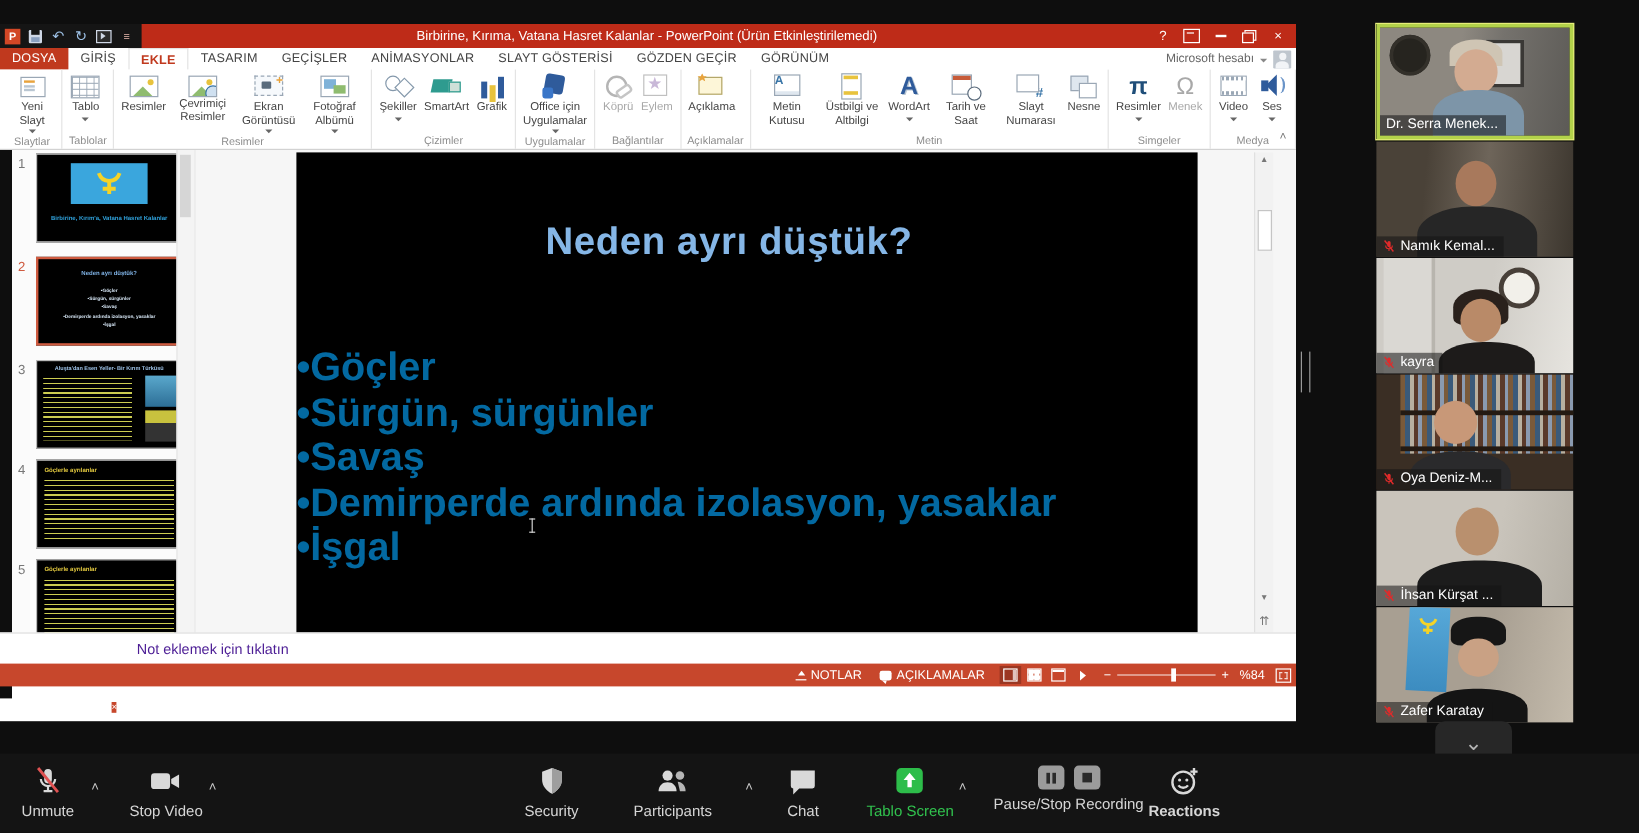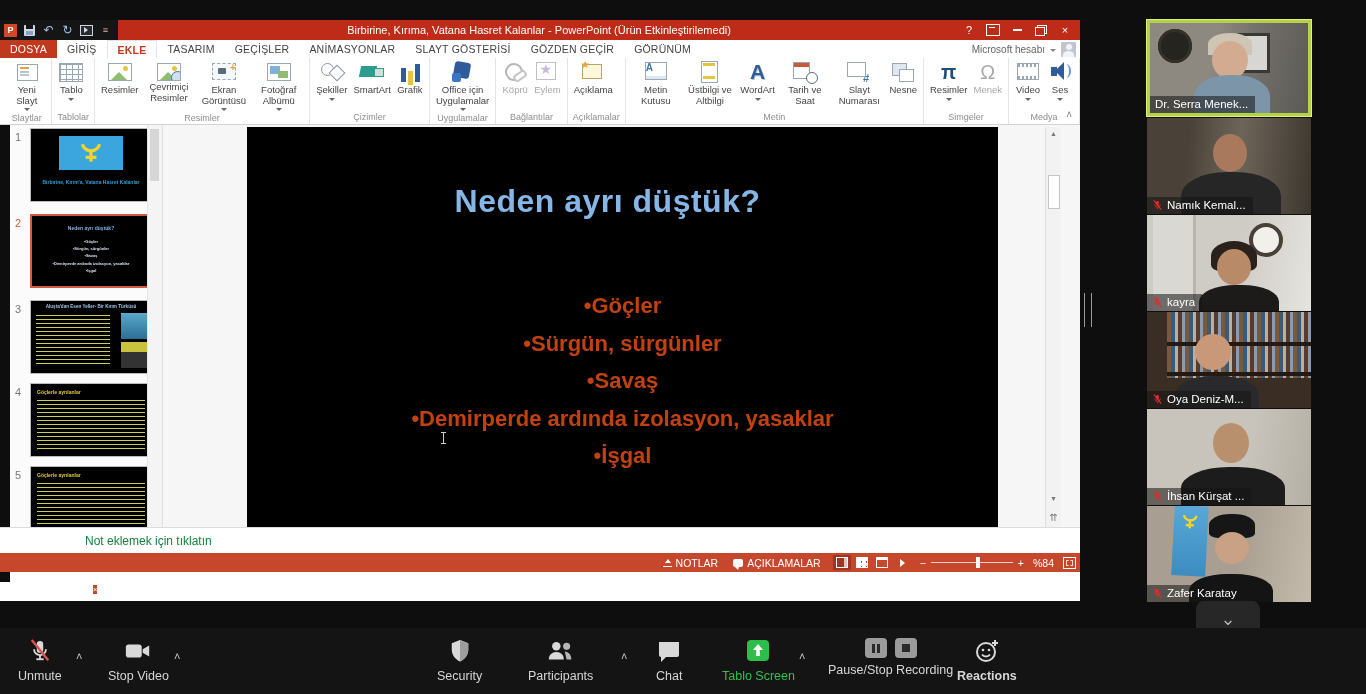--- a/index.html
+++ b/index.html
@@ -123,32 +123,32 @@
   .flines{position:absolute;background:repeating-linear-gradient(to bottom,rgba(216,216,85,.95) 0 1px,transparent 1px 4px);}
   .t3-img1{position:absolute;right:4px;top:12px;width:26px;height:26px;background:linear-gradient(#5aa8cc,#2c6e96);}
   .t3-img2{position:absolute;right:4px;top:41px;width:26px;height:26px;background:linear-gradient(#c8c23e 40%,#333 40%);}
   .tscroll{position:absolute;right:0;top:0;width:14px;height:431px;background:#f4f4f4;border-left:1px solid #e5e5e5;}
   .tscroll .tthumb{position:absolute;left:2px;top:4px;width:9px;height:52px;background:#d6d6d6;}
   .tscroll .tsbtn{position:absolute;left:0;width:14px;text-align:center;color:#888;font-size:7px;}
   .editor{position:absolute;left:163px;top:0;width:900px;height:431px;background:#f6f6f6;}
   .canvas{position:absolute;left:84px;top:2px;width:751px;height:422px;background:#000;}
   .slide-title{position:absolute;left:0;right:30px;top:56px;text-align:center;color:#85b6e6;
     font-size:32px;font-weight:bold;letter-spacing:.5px;}
-  .slide-bullets{position:absolute;left:0;right:0;top:160px;text-align:center;color:#c2410c;
-    font-size:22px;font-weight:bold;line-height:37.5px;}
+  .slide-bullets{position:absolute;left:0;right:0;top:160px;text-align:left;color:#0369a1;
+    font-size:33px;font-weight:bold;line-height:37.5px;}
   .ibeam{position:absolute;left:196px;top:305px;width:1px;height:12px;background:#cfcfcf;}
   .ibeam::before,.ibeam::after{content:"";position:absolute;left:-2px;width:5px;height:1px;background:#cfcfcf;}
   .ibeam::before{top:0;} .ibeam::after{bottom:0;}
   .vscroll{position:absolute;right:2px;top:2px;width:15px;height:429px;background:#f2f2f2;border-left:1px solid #e0e0e0;}
   .vsbtn{position:absolute;left:0;width:15px;text-align:center;color:#777;font-size:7px;}
   .vsthumb{position:absolute;left:2px;top:48px;width:10px;height:32px;background:#fff;border:1px solid #c5c5c5;}
   
   .notes{position:absolute;left:0;top:507px;width:1080px;height:26px;background:#fff;
     border-top:1px solid #dcdcdc;display:flex;align-items:center;z-index:4;}
-  .notes span{margin-left:85px;color:#15803d;font-size:12px;}
+  .notes span{margin-left:114px;color:#4c1d95;font-size:12px;}
   .statusbar{position:absolute;left:0;top:533px;width:1080px;height:19px;background:#c7472c;
     color:#fff;display:flex;align-items:center;font-size:10.5px;z-index:5;}
   .sb-left{display:flex;align-items:center;gap:12px;padding-left:10px;margin-top:42px;}
   .spell{position:relative;width:10px;height:12px;border:1px solid #fff;background:transparent;}
   .spell::before{content:"×";position:absolute;right:-3px;bottom:-4px;font-size:8px;background:#c7472c;}
   .sb-right{position:absolute;right:4px;display:flex;align-items:center;gap:9px;}
   .sbtn{display:flex;align-items:center;gap:4px;padding:2px 3px;justify-content:center;}
   .notes-ic{width:9px;height:8px;position:relative;}
   .notes-ic::before{content:"";position:absolute;left:0;right:0;bottom:0;border-top:1.5px solid #fff;}
   .notes-ic::after{content:"";position:absolute;left:2px;top:0;border-left:3px solid transparent;border-right:3px solid transparent;border-bottom:4px solid #fff;}

